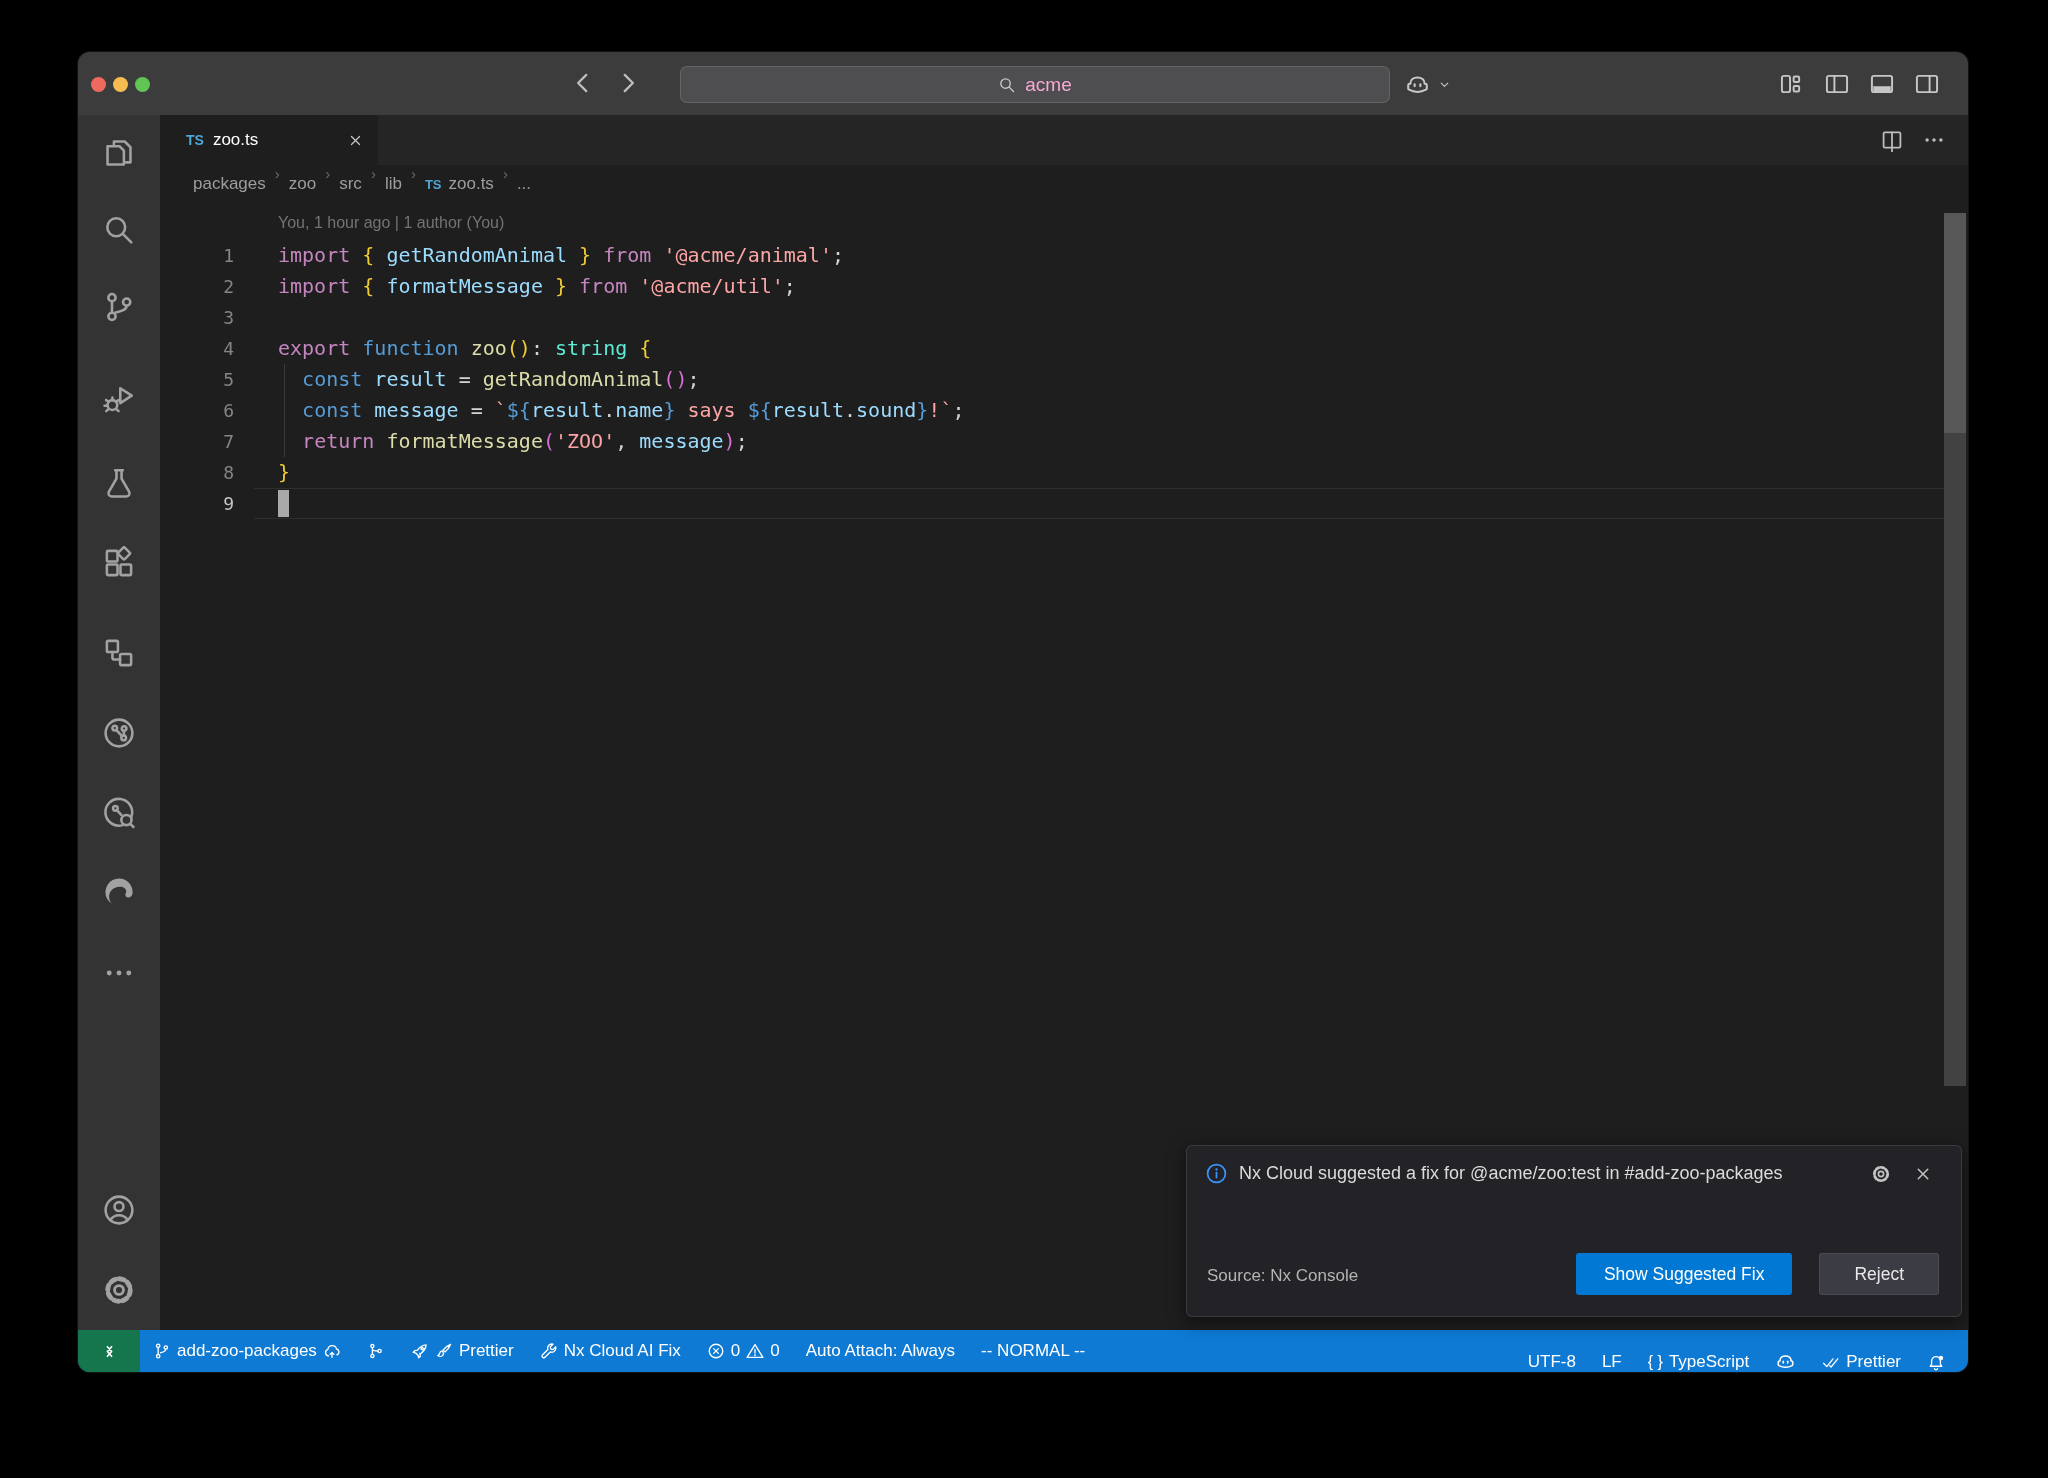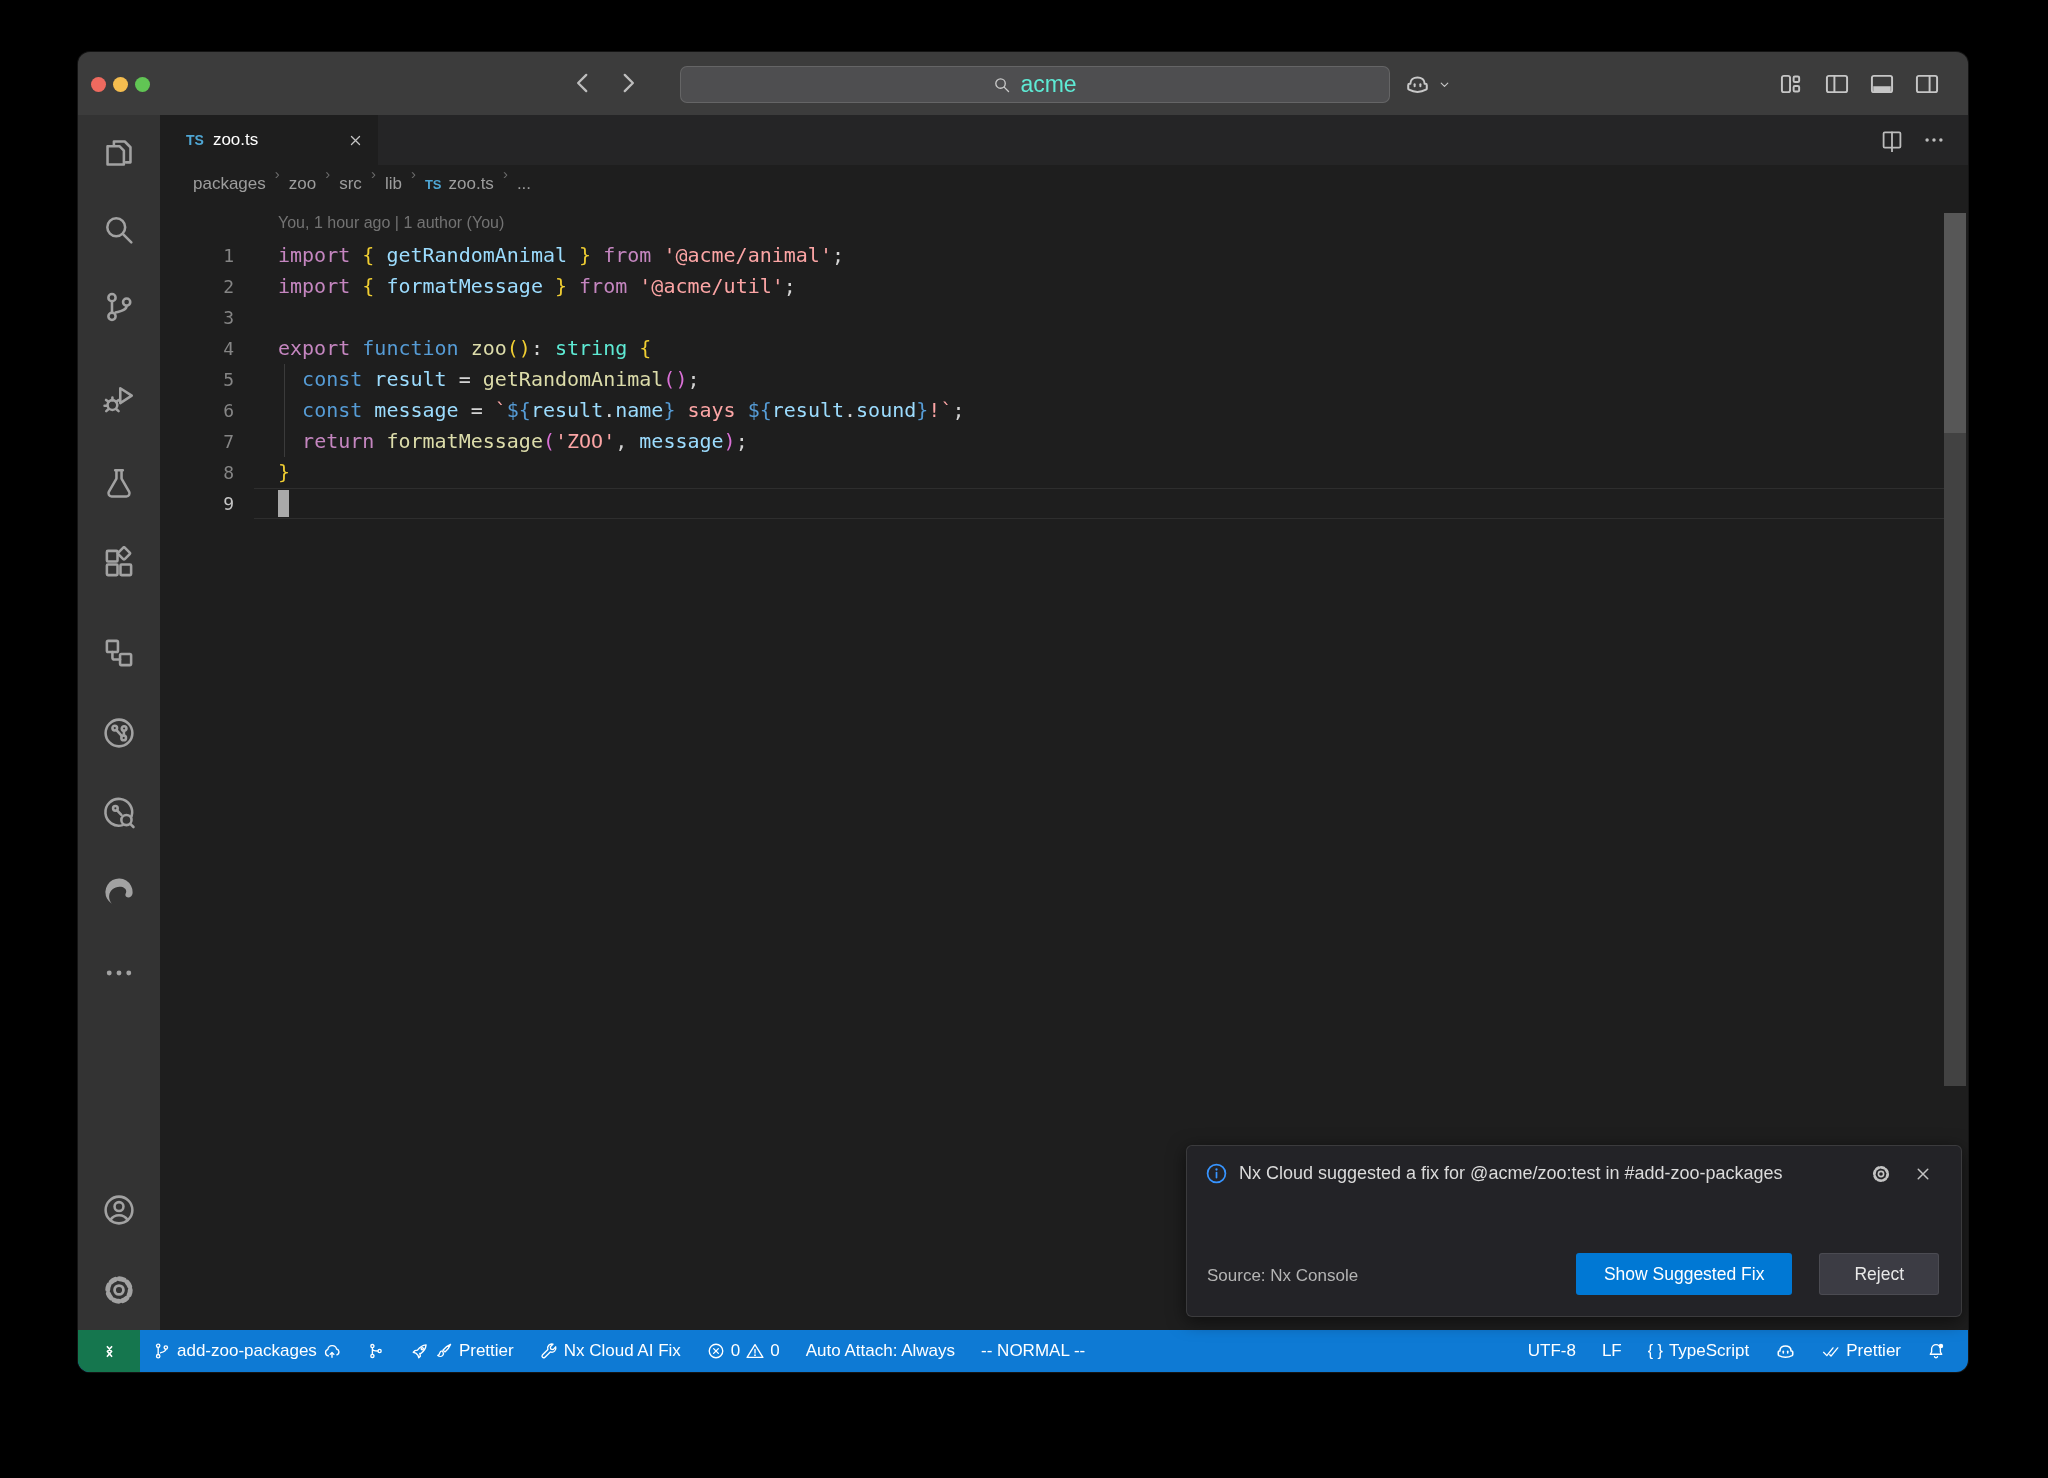--- a/index.html
+++ b/index.html
@@ -12,21 +12,21 @@
   
   #titlebar{position:absolute;left:0;top:0;width:100%;height:63px;background:#3C3C3C}
   .tl{position:absolute;top:25px;width:15px;height:15px;border-radius:50%}
   #tl-close{left:13px;background:#EE6A5F}
   #tl-min{left:35px;background:#F5BD4F}
   #tl-zoom{left:57px;background:#61C554}
   .navarrow{position:absolute;top:18px;width:26px;height:26px;color:#BDBDBD}
   #nav-back{left:492px}
   #nav-fwd{left:537px}
   #cmdcenter{position:absolute;left:602px;top:14px;width:710px;height:37px;background:#4E4E50;border:1px solid rgba(120,120,120,.55);border-radius:7px;display:flex;align-items:center;justify-content:center;gap:9px;color:#C9C9C9}
-  #cmdcenter .label{font-size:23px;color:#5eead4}
+  #cmdcenter .label{font-size:19px;color:#f9a8d4}
   #copilot-badge{position:absolute;left:1326px;top:19px;display:flex;align-items:center;gap:6px;color:#C8C8C8}
   #layout-icons{position:absolute;right:28px;top:19px;display:flex;gap:19px;color:#C6C6C6}
 
   
   #activitybar{position:absolute;left:0;top:63px;width:82px;height:1215px;background:#333333}
   .ab-item{position:absolute;left:24px;width:34px;height:34px;color:#A2A2A2;cursor:pointer}
   .ab-item .ic{width:34px;height:34px}
 
   
   #tabbar{position:absolute;left:82px;top:63px;right:0;height:50px;background:#252526}
@@ -53,21 +53,21 @@
   #indent-guide{position:absolute;left:124px;top:161px;width:1px;height:93px;background:#3B3B3B}
   #current-line{position:absolute;left:94px;right:22px;top:285px;height:31px;border-top:1px solid #2E2E2E;border-bottom:1px solid #2E2E2E}
   #cursor{position:absolute;left:118px;top:287px;width:11px;height:27px;background:#A9A9A9}
   #scroll-a{position:absolute;right:2px;top:10px;width:22px;height:220px;background:#575757}
   #scroll-b{position:absolute;right:2px;top:230px;width:22px;height:653px;background:#424242}
 
   
   #statusbar{position:absolute;left:0;bottom:0;width:100%;height:42px;background:#0E7AD4;color:#FFFFFF;display:flex;align-items:stretch}
   #sb-remote{width:62px;background:#15764E;display:flex;align-items:center;justify-content:center;cursor:pointer}
   #sb-left{display:flex;align-items:stretch}
-  #sb-right{margin-left:auto;display:flex;align-items:center;padding-right:10px}
+  #sb-right{margin-left:auto;display:flex;align-items:flex-end;padding-right:10px}
   .sb-item{display:flex;align-items:center;gap:6px;padding:0 13px;font-size:17px;cursor:pointer;white-space:nowrap}
   .sb-item .ic{color:#fff}
 
   
   #toast{position:absolute;left:1108px;top:1093px;width:776px;height:172px;background:#232327;border:1px solid rgba(80,80,80,.55);border-radius:6px;box-shadow:0 4px 18px rgba(0,0,0,.55)}
   #toast-info{position:absolute;left:18px;top:16px;width:23px;height:23px;color:#3794FF}
   #toast-msg{position:absolute;left:52px;top:12px;width:560px;font-size:18px;line-height:31px;color:#DBDBDB}
   #toast-gear{position:absolute;right:70px;top:18px;width:20px;height:20px;color:#C3C3C3;cursor:pointer}
   #toast-close{position:absolute;right:28px;top:18px;width:20px;height:20px;color:#C3C3C3;cursor:pointer}
   #toast-source{position:absolute;left:20px;top:120px;font-size:17px;color:#B4B4B4}

